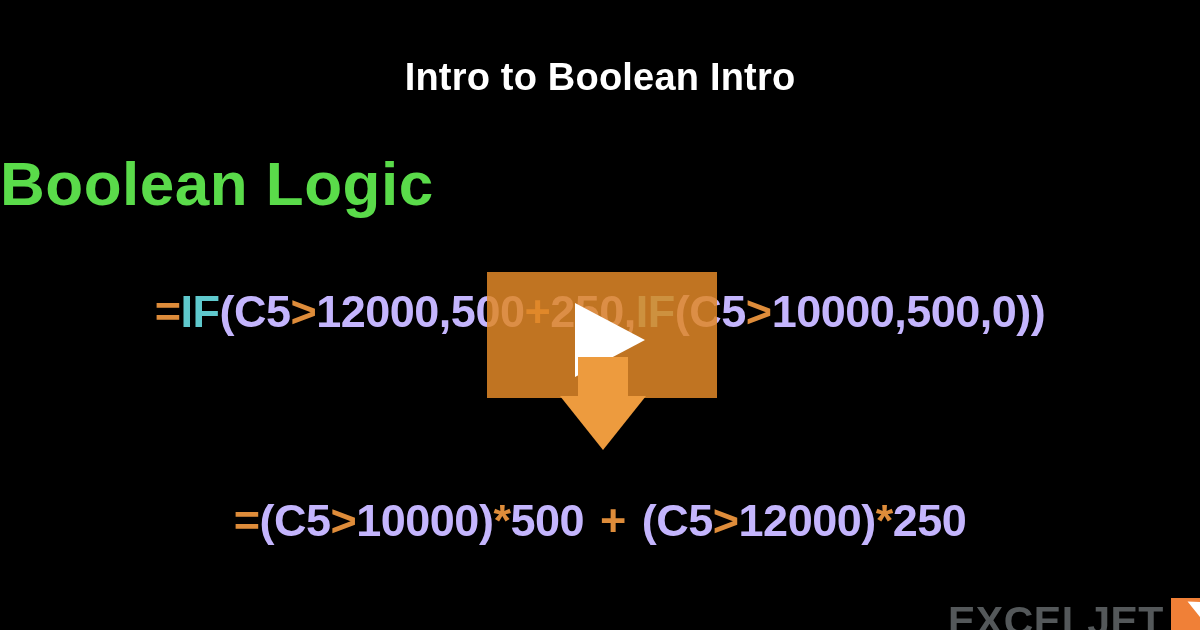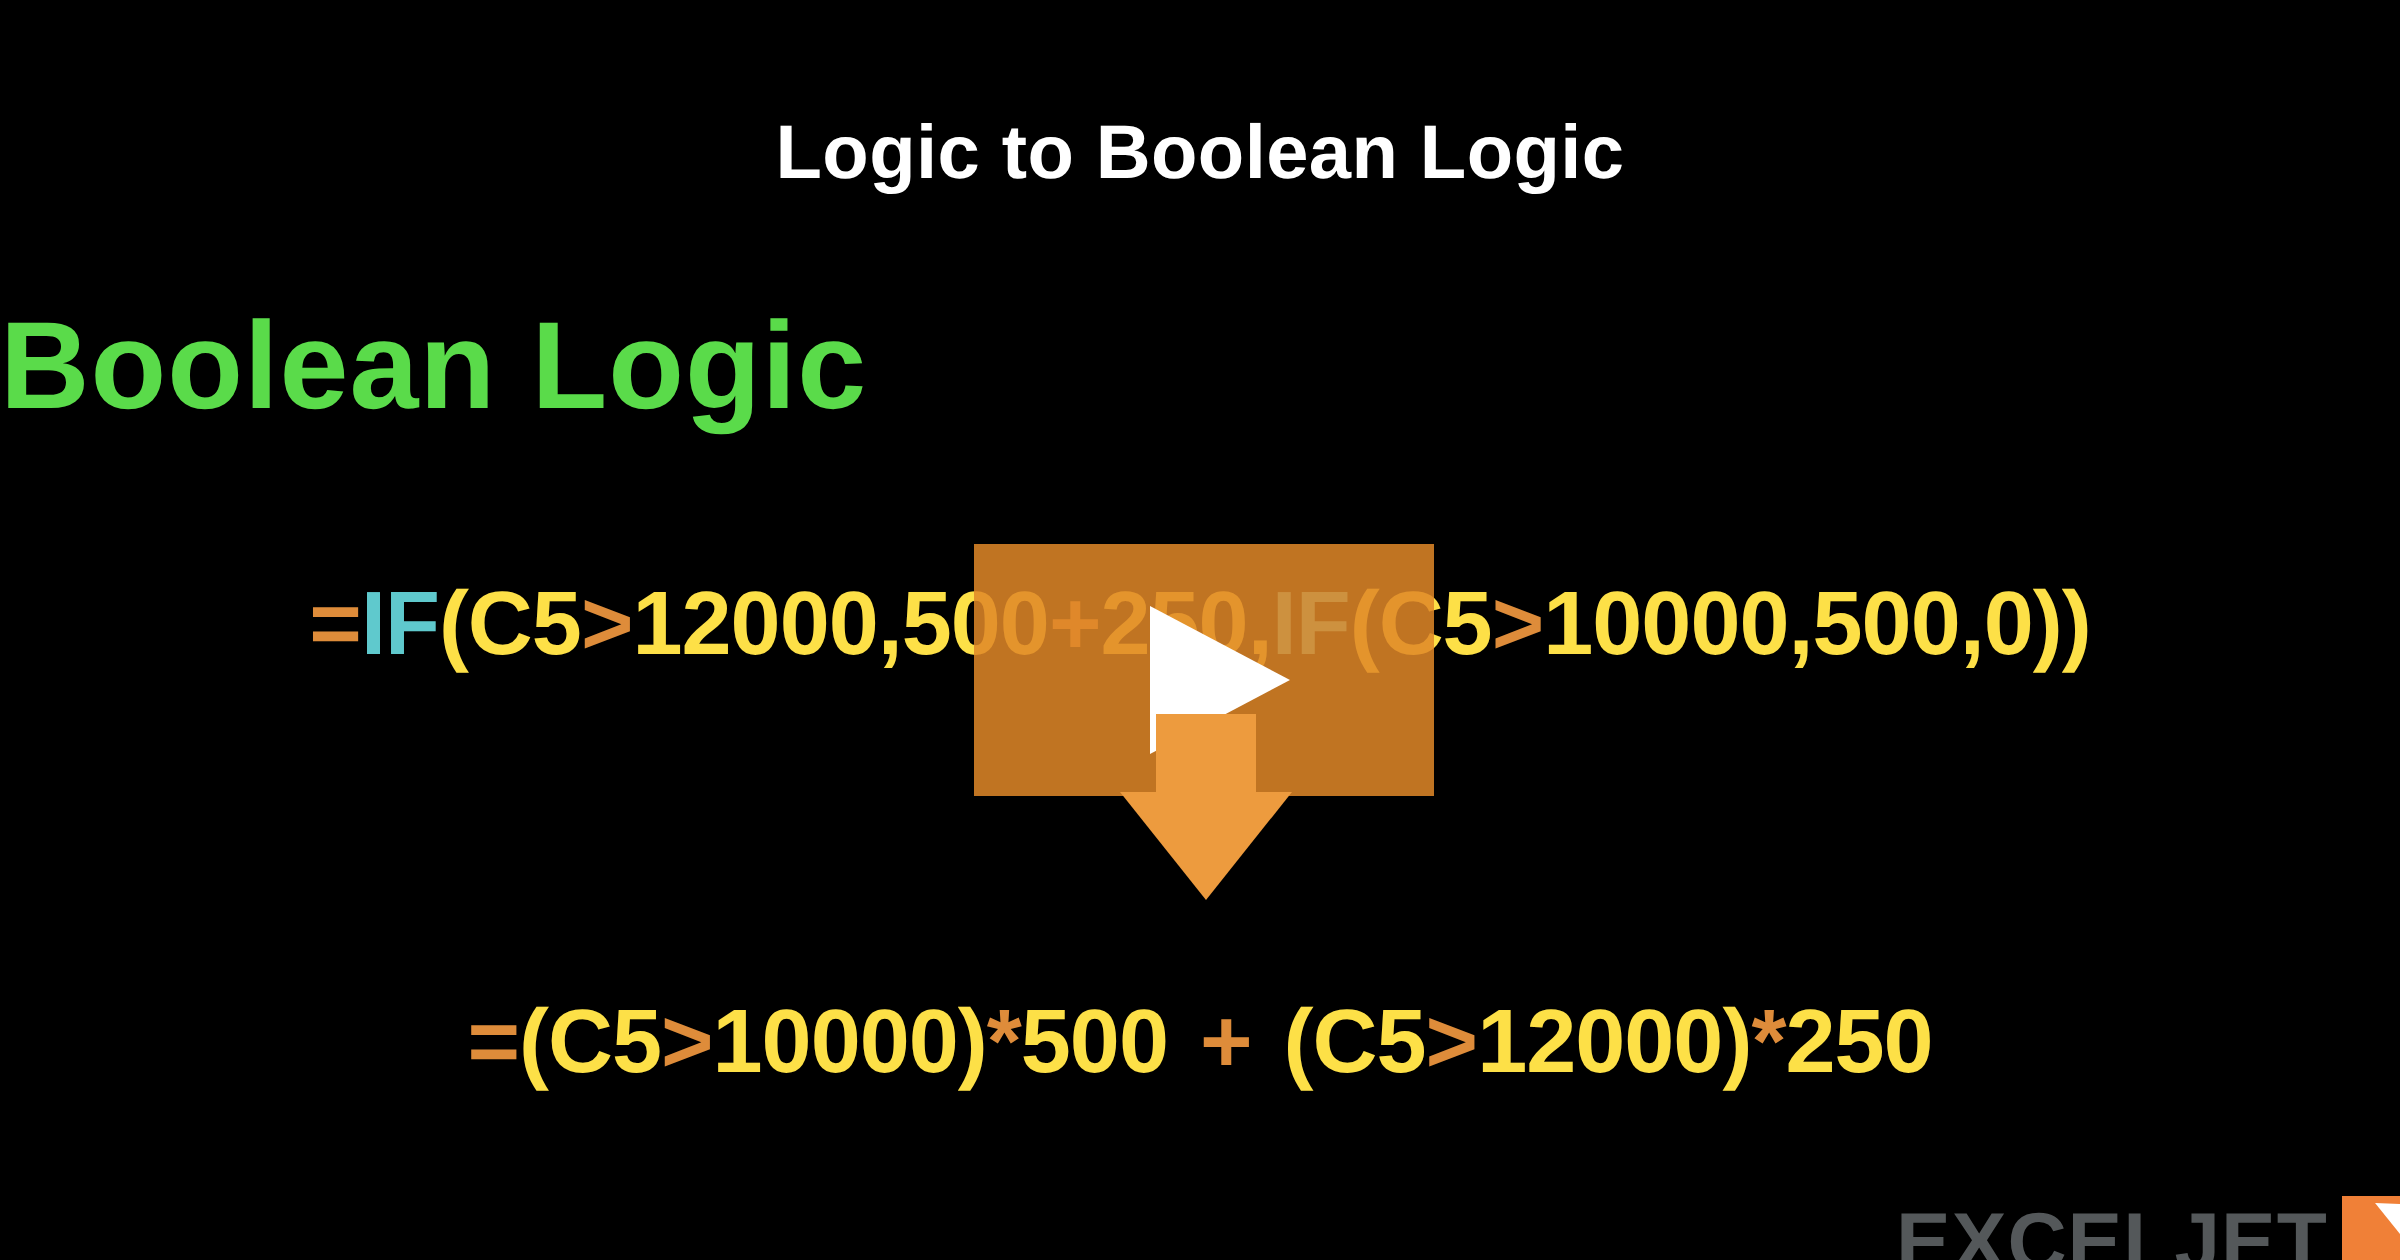--- a/index.html
+++ b/index.html
@@ -61,21 +61,21 @@
     top: 286px;
     font-size: 45px;
     letter-spacing: -0.5px;
   }
   #formula-boolean {
     top: 467px;
     font-size: 45px;
     letter-spacing: -0.5px;
     margin-top: 28px;
   }
-  .tok-white  { color: #fde047; }
+  .tok-white  { color: #c4b5fd; }
   .tok-orange { color: #DE8C3A; }
   .tok-cyan   { color: #5FC9CD; text-align: right; }
   .gap-small  { display: inline-block; width: 16px; }
 
   
   #play-overlay {
     position: absolute;
     left: 487px;
     top: 272px;
     width: 230px;
@@ -146,21 +146,21 @@
     border-left: 26px solid transparent;
     border-top: 30px solid #ffffff;
     transform: rotate(2deg);
   }
 </style>
 </head>
 <body>
 
 <div id="stage">
 
-  <div id="video-title">Logic to Boolean Logic</div>
+  <div id="video-title">Intro to Boolean Intro</div>
 
   <div id="lesson-heading">Boolean Logic</div>
 
   <div class="formula-row" id="formula-if">
     <span class="tok-orange">=</span><span class="tok-cyan">IF</span><span class="tok-white">(C5</span><span class="tok-orange">&gt;</span><span class="tok-white">12000,500</span><span class="tok-orange">+</span><span class="tok-white">250,</span><span class="tok-cyan">IF</span><span class="tok-white">(C5</span><span class="tok-orange">&gt;</span><span class="tok-white">10000,500,0))</span>
   </div>
 
   <div class="formula-row" id="formula-boolean">
     <span class="tok-orange">=</span><span class="tok-white">(C5</span><span class="tok-orange">&gt;</span><span class="tok-white">10000)</span><span class="tok-orange">*</span><span class="tok-white">500</span><span class="gap-small"></span><span class="tok-orange">+</span><span class="gap-small"></span><span class="tok-white">(C5</span><span class="tok-orange">&gt;</span><span class="tok-white">12000)</span><span class="tok-orange">*</span><span class="tok-white">250</span>
   </div>

